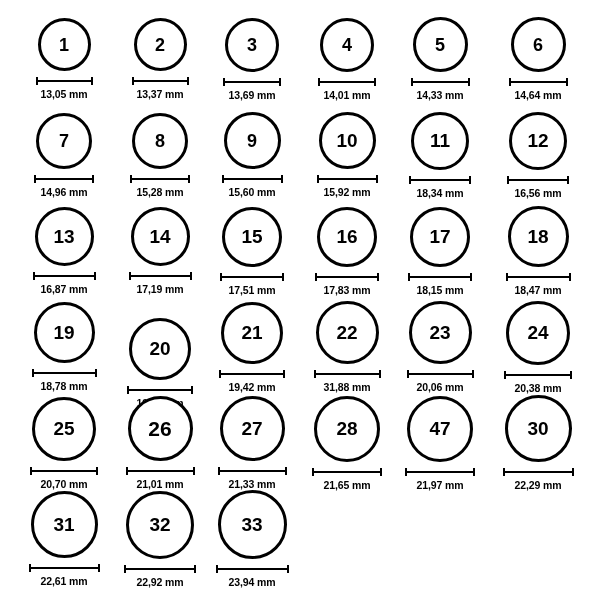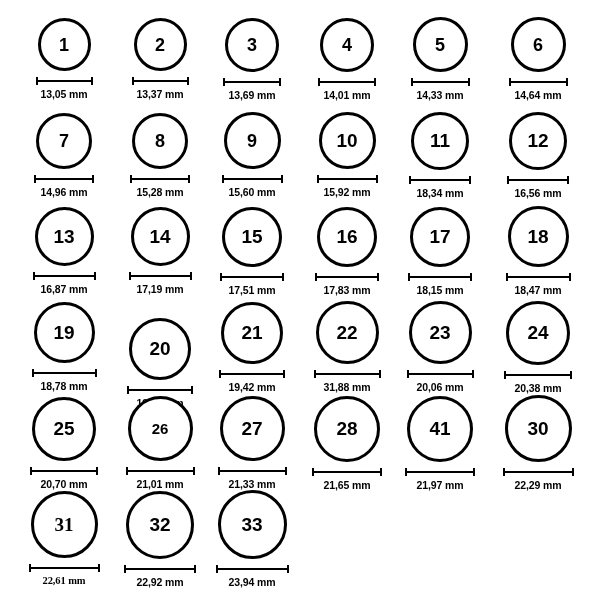--- a/index.html
+++ b/index.html
@@ -300,21 +300,21 @@
       <div class="ring-circle" style="width: 64px; height: 64px; margin-top: 2.5px;">
         <span class="ring-number" style="font-size: 19px;">25</span>
       </div>
       <div class="measure" style="width: 68px;">
         <div class="bar"></div>
       </div>
       <div class="size-label">20,70 mm</div>
     </div>
     <div class="ring-cell" style="left: 112px; top: 394px;">
       <div class="ring-circle" style="width: 65px; height: 65px; margin-top: 2px;">
-        <span class="ring-number" style="font-size: 15px;">26</span>
+        <span class="ring-number" style="font-size: 21px;">26</span>
       </div>
       <div class="measure" style="width: 69px;">
         <div class="bar"></div>
       </div>
       <div class="size-label">21,01 mm</div>
     </div>
     <div class="ring-cell" style="left: 204px; top: 394px;">
       <div class="ring-circle" style="width: 65px; height: 65px; margin-top: 2px;">
         <span class="ring-number" style="font-size: 19px;">27</span>
       </div>
@@ -327,37 +327,37 @@
       <div class="ring-circle" style="width: 66px; height: 66px; margin-top: 1.5px;">
         <span class="ring-number" style="font-size: 19px;">28</span>
       </div>
       <div class="measure" style="width: 70px;">
         <div class="bar"></div>
       </div>
       <div class="size-label">21,65 mm</div>
     </div>
     <div class="ring-cell" style="left: 392px; top: 394px;">
       <div class="ring-circle" style="width: 66px; height: 66px; margin-top: 1.5px;">
-        <span class="ring-number" style="font-size: 19px;">41</span>
+        <span class="ring-number" style="font-size: 19px;">47</span>
       </div>
       <div class="measure" style="width: 70px;">
         <div class="bar"></div>
       </div>
       <div class="size-label">21,97 mm</div>
     </div>
     <div class="ring-cell" style="left: 490px; top: 394px;">
       <div class="ring-circle" style="width: 67px; height: 67px; margin-top: 1px;">
         <span class="ring-number" style="font-size: 19px;">30</span>
       </div>
       <div class="measure" style="width: 71px;">
         <div class="bar"></div>
       </div>
       <div class="size-label">22,29 mm</div>
     </div>
-    <div class="ring-cell" style="left: 16px; top: 490px; font-family: Liberation Serif, serif;">
+    <div class="ring-cell" style="left: 16px; top: 490px;">
       <div class="ring-circle" style="width: 67px; height: 67px; margin-top: 1px;">
         <span class="ring-number" style="font-size: 19px;">31</span>
       </div>
       <div class="measure" style="width: 71px;">
         <div class="bar"></div>
       </div>
       <div class="size-label">22,61 mm</div>
     </div>
     <div class="ring-cell" style="left: 112px; top: 490px;">
       <div class="ring-circle" style="width: 68px; height: 68px; margin-top: 0.5px;">

